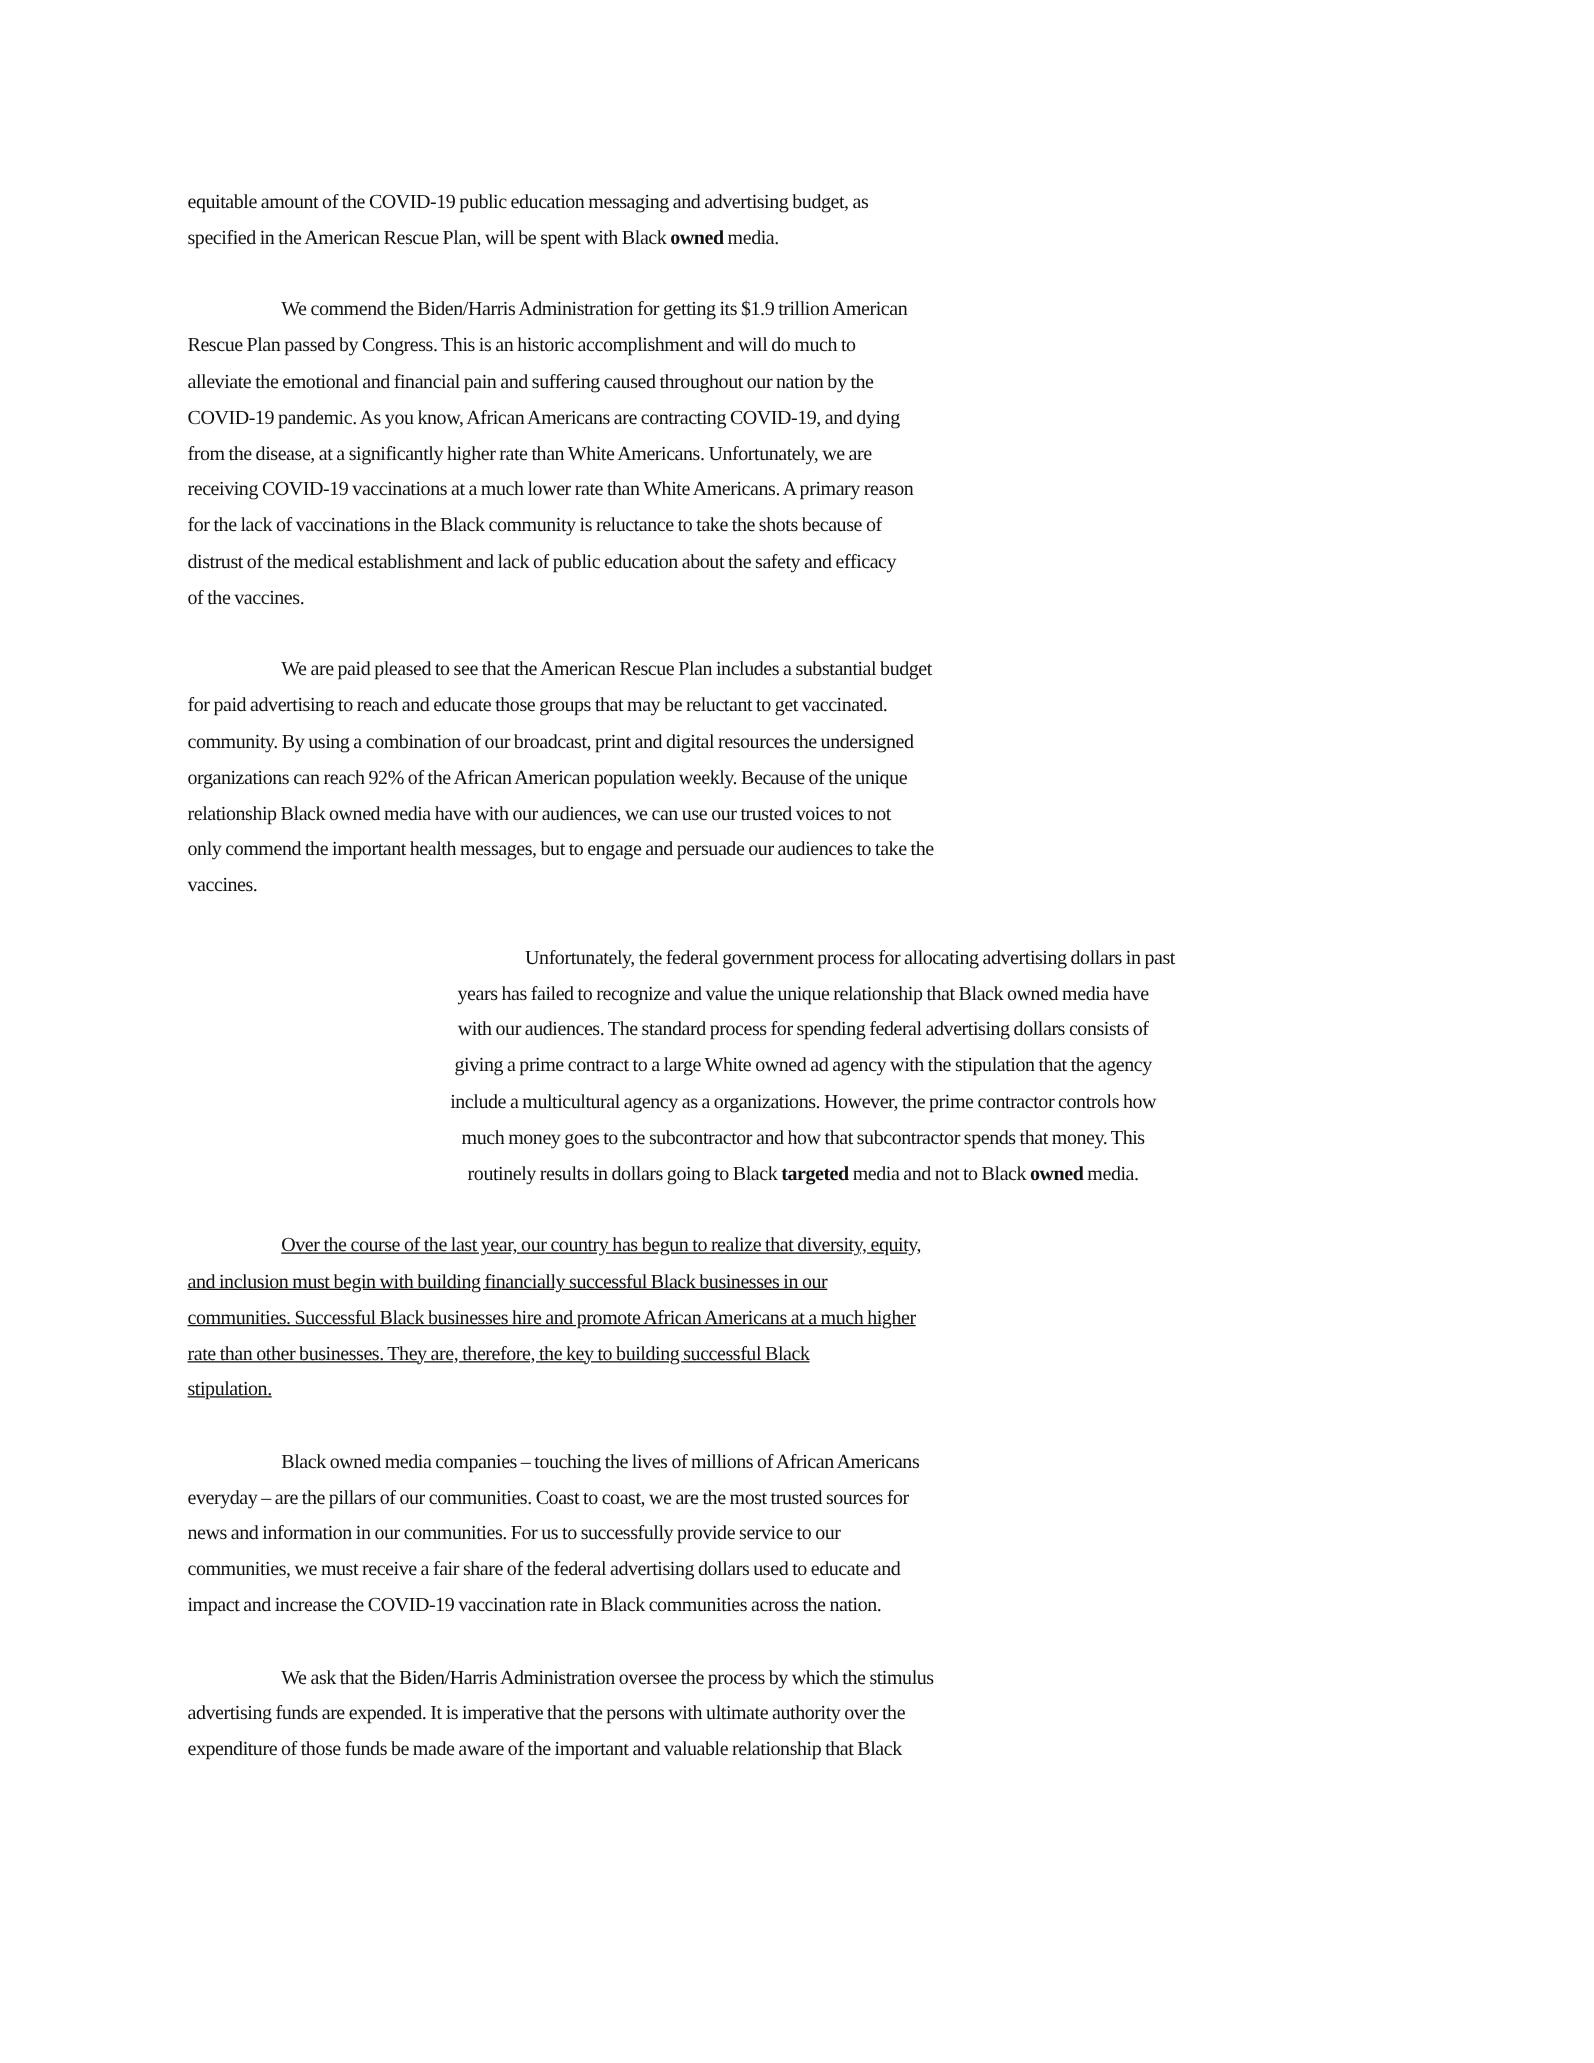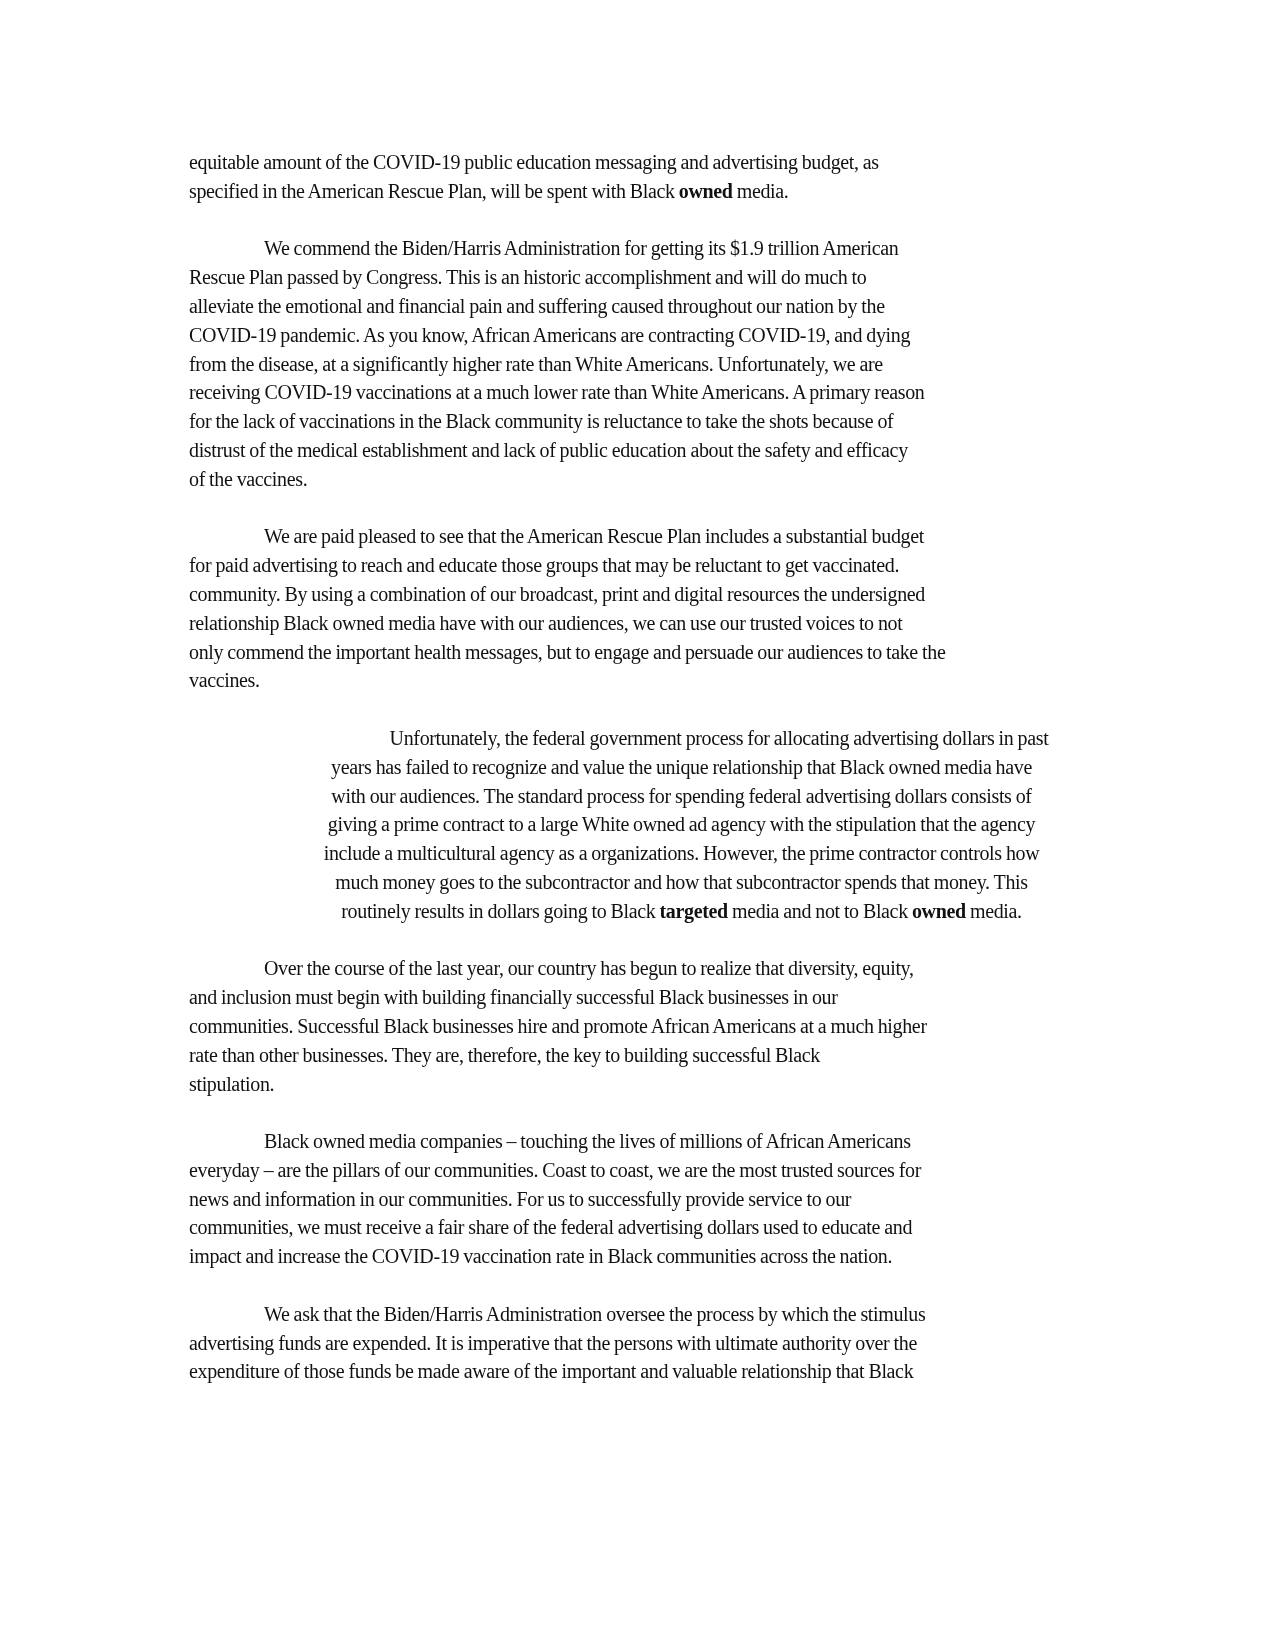--- a/index.html
+++ b/index.html
@@ -12,26 +12,25 @@
       height: 1650px;
       position: relative;
       overflow: hidden;
     }
     .page {
       position: absolute;
       left: 150px;
       top: 148px;
       width: 985px;
       font-family: "Liberation Serif", "DejaVu Serif", serif;
-      font-size: 20px;
+      font-size: 16px;
       line-height: 28.8px;
       color: #111111;
       letter-spacing: -0.35px;
       word-spacing: -0.5px;
-      margin-left: 39px;
     }
     .para {
       margin: 0 0 28.8px 0;
       white-space: normal;
     }
     .para.first {
       text-indent: 0;
     }
     .para.indent {
       text-indent: 75px;
@@ -66,34 +65,35 @@
       <span class="line"><span>from the disease, at a significantly higher rate than White Americans. Unfortunately, we are</span></span>
       <span class="line"><span>receiving COVID-19 vaccinations at a much lower rate than White Americans. A primary reason</span></span>
       <span class="line"><span>for the lack of vaccinations in the Black community is reluctance to take the shots because of</span></span>
       <span class="line"><span>distrust of the medical establishment and lack of public education about the safety and efficacy</span></span>
       <span class="line"><span>of the vaccines.</span></span>
     </p>
     <p class="para indent" style="text-indent: 0px;">
       <span class="line" style="padding-left: 75px;"><span>We are paid pleased to see that the American Rescue Plan includes a substantial budget</span></span>
       <span class="line"><span>for paid advertising to reach and educate those groups that may be reluctant to get vaccinated.</span></span>
       <span class="line"><span>community. By using a combination of our broadcast, print and digital resources the undersigned</span></span>
+      <span class="line"><span>organizations can reach 92% of the African American population weekly. Because of the unique</span></span>
       <span class="line"><span>relationship Black owned media have with our audiences, we can use our trusted voices to not</span></span>
       <span class="line"><span>only commend the important health messages, but to engage and persuade our audiences to take the</span></span>
       <span class="line"><span>vaccines.</span></span>
     </p>
     <p class="para indent" style="text-indent: 0px; text-align: center;">
       <span class="line" style="padding-left: 75px;"><span>Unfortunately, the federal government process for allocating advertising dollars in past</span></span>
       <span class="line"><span>years has failed to recognize and value the unique relationship that Black owned media have</span></span>
       <span class="line"><span>with our audiences. The standard process for spending federal advertising dollars consists of</span></span>
       <span class="line"><span>giving a prime contract to a large White owned ad agency with the stipulation that the agency</span></span>
       <span class="line"><span>include a multicultural agency as a organizations. However, the prime contractor controls how</span></span>
       <span class="line"><span>much money goes to the subcontractor and how that subcontractor spends that money. This</span></span>
       <span class="line"><span>routinely results in dollars going to Black </span><b>targeted</b><span> media and not to Black </span><b>owned</b><span> media.</span></span>
     </p>
-    <p class="para indent" style="text-indent: 0px;">
+    <p class="para indent" style="text-indent: 0px; text-decoration: underline;">
       <span class="line" style="padding-left: 75px;"><span>Over the course of the last year, our country has begun to realize that diversity, equity,</span></span>
       <span class="line"><span>and inclusion must begin with building financially successful Black businesses in our</span></span>
       <span class="line"><span>communities. Successful Black businesses hire and promote African Americans at a much higher</span></span>
       <span class="line"><span>rate than other businesses. They are, therefore, the key to building successful Black</span></span>
       <span class="line"><span>stipulation.</span></span>
     </p>
     <p class="para indent" style="text-indent: 0px;">
       <span class="line" style="padding-left: 75px;"><span>Black owned media companies – touching the lives of millions of African Americans</span></span>
       <span class="line"><span>everyday – are the pillars of our communities. Coast to coast, we are the most trusted sources for</span></span>
       <span class="line"><span>news and information in our communities. For us to successfully provide service to our</span></span>

